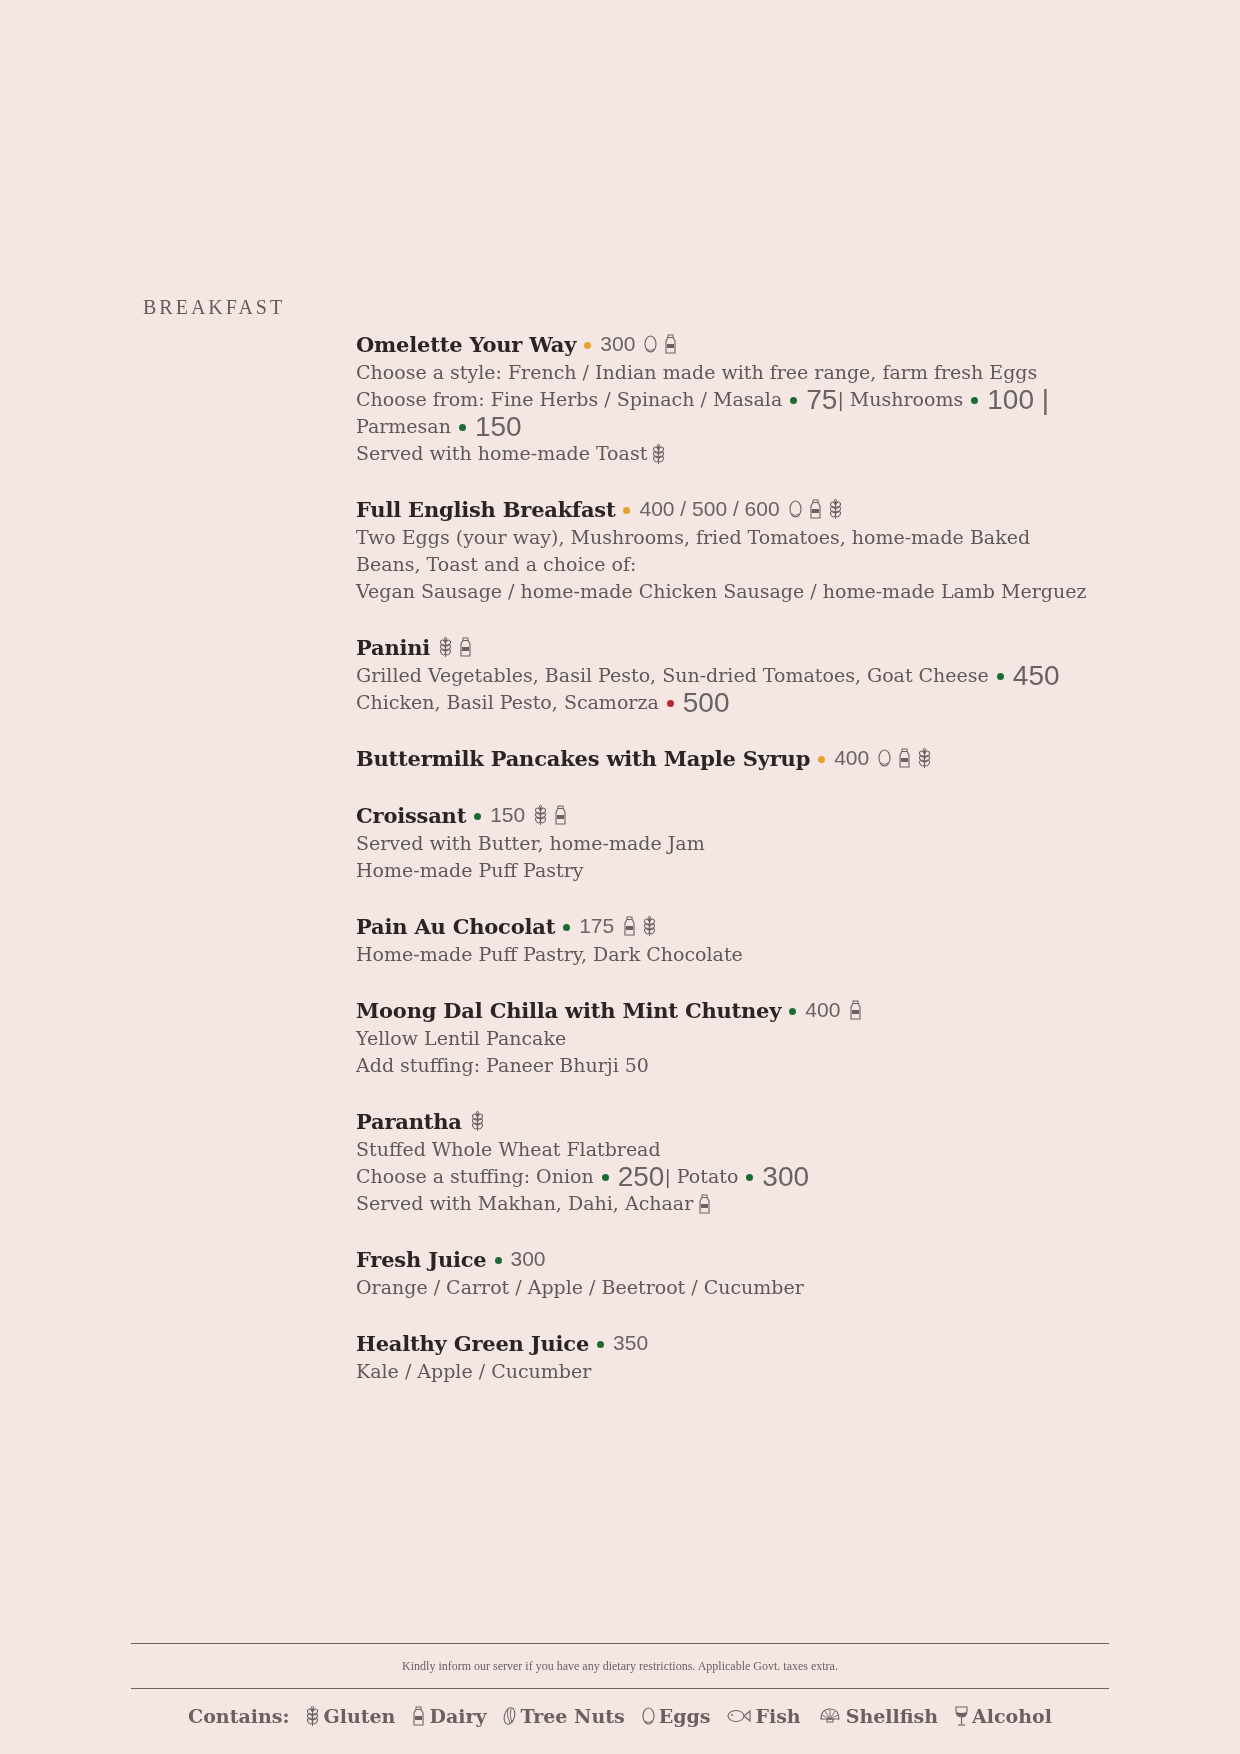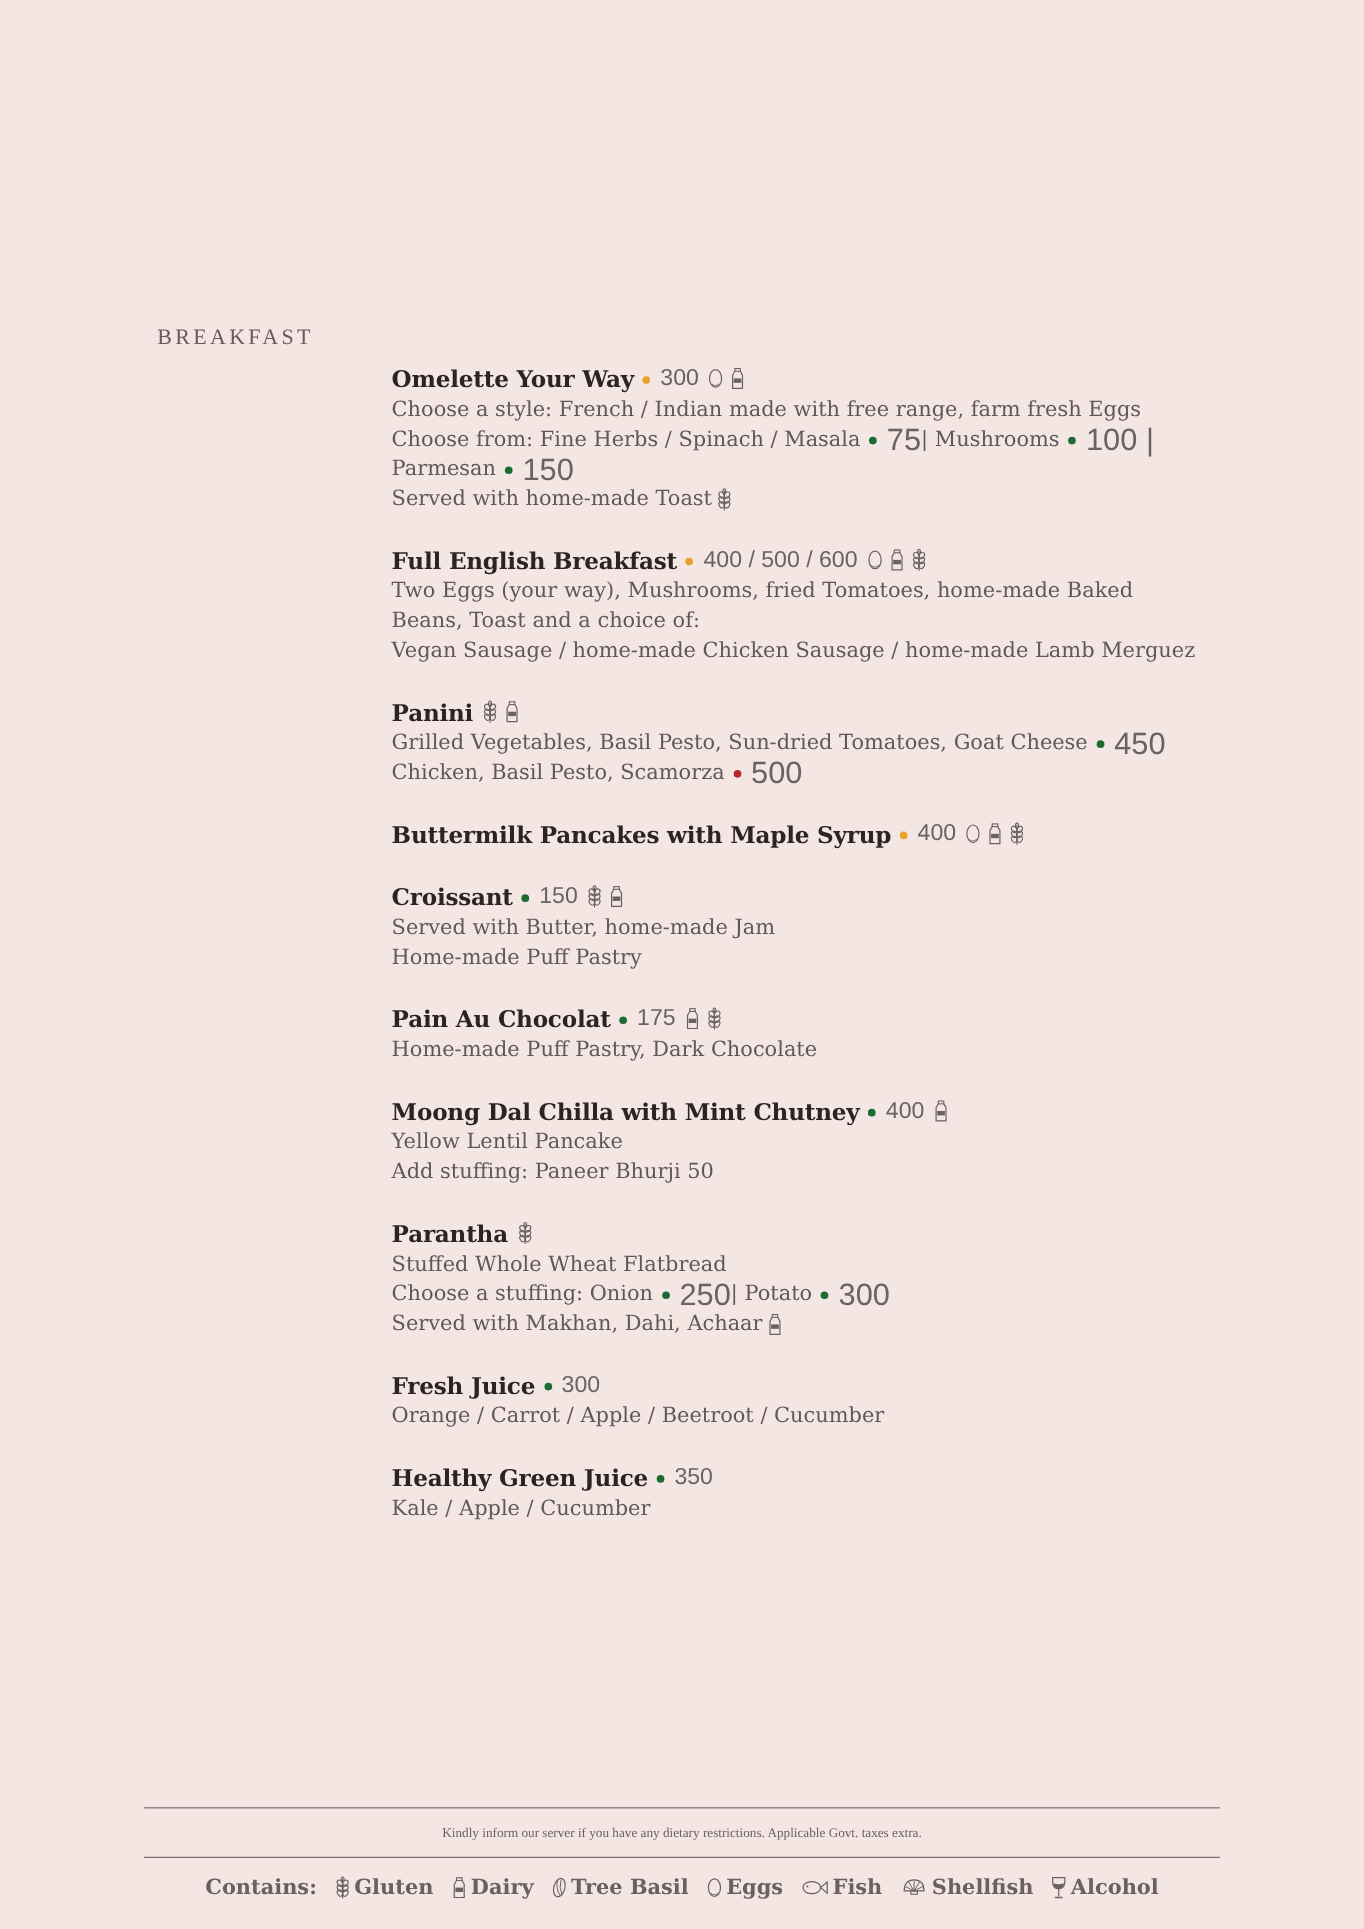--- a/index.html
+++ b/index.html
@@ -465,21 +465,21 @@
         <span>Dairy</span>
       </span>
       <span class="legend-item">
         <span class="icon">
           <svg viewBox="0 0 15 22">
             <ellipse cx="7.5" cy="11" rx="5" ry="8.5" fill="none" stroke="#6a6262" stroke-width="1.1" transform="rotate(15 7.5 11)"></ellipse>
             <path d="M6 4 Q4 11 8 18" fill="none" stroke="#6a6262" stroke-width="0.9"></path>
             <path d="M9 4 Q7 11 10 18" fill="none" stroke="#6a6262" stroke-width="0.9"></path>
           </svg>
         </span>
-        <span>Tree Basil</span>
+        <span>Tree Nuts</span>
       </span>
       <span class="legend-item">
         <span class="icon">
           <svg viewBox="0 0 15 22">
             <ellipse cx="7.5" cy="11" rx="5.5" ry="8" fill="none" stroke="#6a6262" stroke-width="1.1"></ellipse>
             <path d="M4 16 Q7 19 11 16" fill="none" stroke="#6a6262" stroke-width="0.8"></path>
           </svg>
         </span>
         <span>Eggs</span>
       </span>

